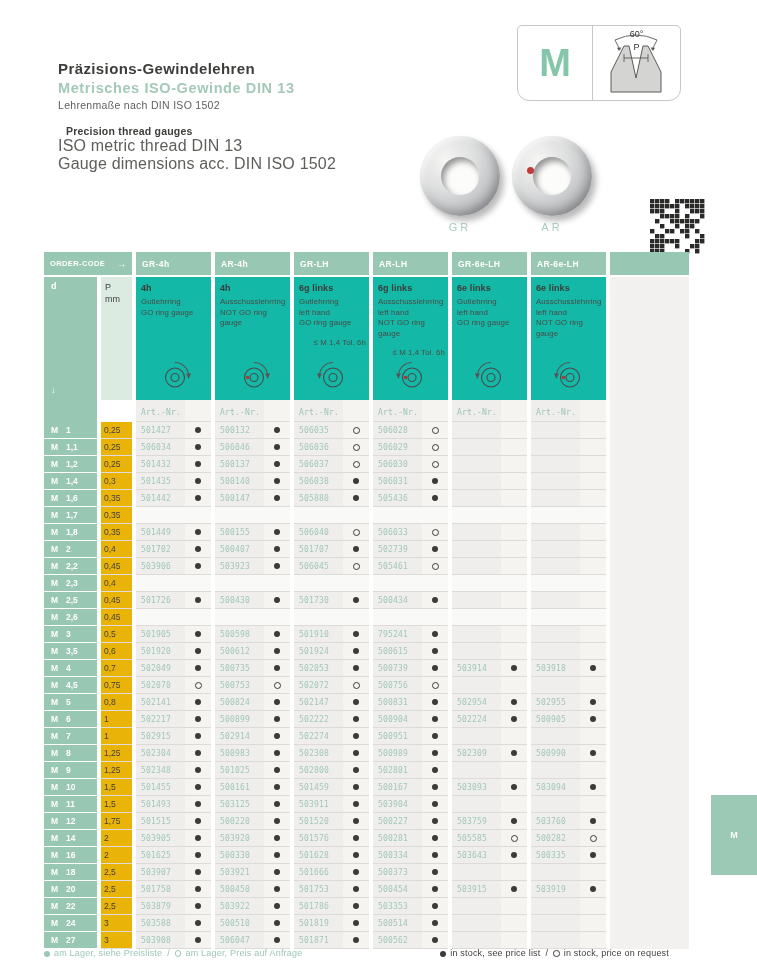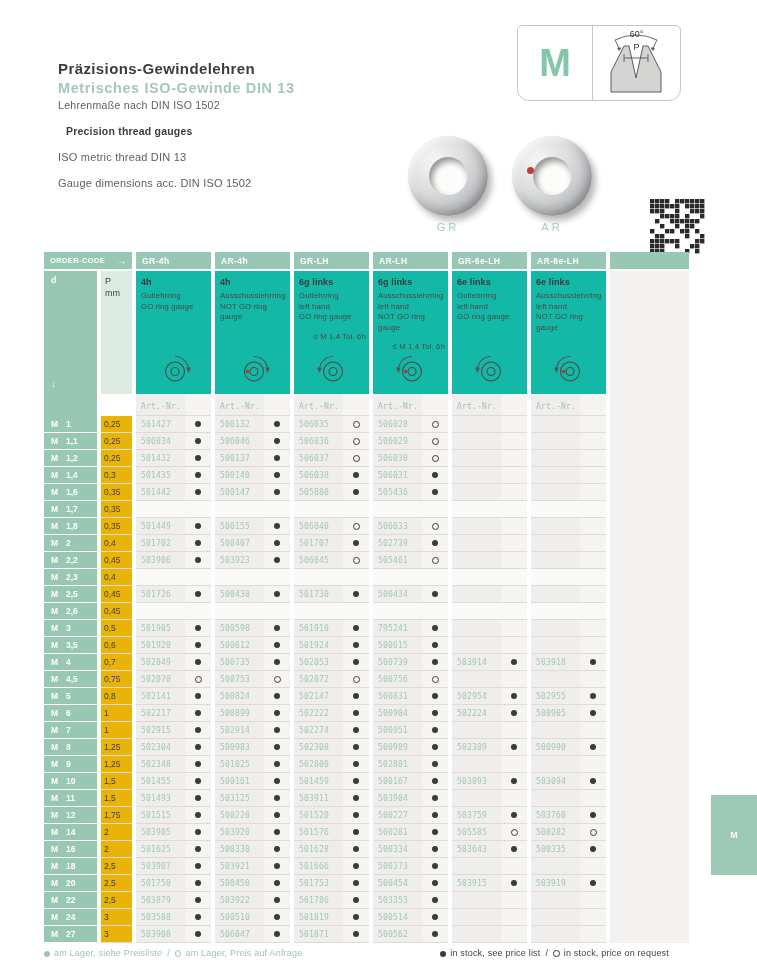--- a/index.html
+++ b/index.html
@@ -7,47 +7,47 @@
     width:757px;height:977px;position:relative;background:#ffffff;
     font-family:"Liberation Sans", sans-serif;color:#3f3f3d;overflow:hidden;
     -webkit-font-smoothing:antialiased;
   }
   
   .titles{position:absolute;left:58px;top:60px;}
   .t1{font-size:15px;font-weight:bold;color:#3c3c3a;letter-spacing:.4px;}
   .t2{font-size:14.5px;font-weight:bold;color:#a3c9b8;letter-spacing:.6px;margin-top:3px;}
   .t3{font-size:10.5px;color:#5e5e5b;margin-top:3px;letter-spacing:.3px;}
   .t4{font-size:10.5px;font-weight:bold;color:#3c3c3a;margin-top:14px;letter-spacing:.2px;padding-left:8px;}
-  .t5{font-size:11px;color:#5e5e5b;margin-top:14px;letter-spacing:.2px;}
+  .t5{font-size:16px;color:#5e5e5b;margin-top:0;letter-spacing:.2px;}
   
   .badge{position:absolute;left:517px;top:25px;width:162px;height:74px;
     border:1.5px solid #c6c6c3;border-radius:5px 5px 12px 12px;display:flex;background:#fff;}
   .badge-m{width:74px;display:flex;align-items:center;justify-content:center;
     font-size:38px;font-weight:bold;color:#85c6ab;border-right:1px solid #c6c6c3;}
   .badge-profile{flex:1;position:relative;}
   .lbl60{position:absolute;top:3px;left:50%;transform:translateX(-50%);font-size:9px;color:#333;}
   .lblP{position:absolute;top:16px;left:50%;transform:translateX(-50%);font-size:9px;color:#333;}
   
   .gaugefig{position:absolute;width:80px;margin:0;}
-  .fig-gr{left:408px;top:136px;} .fig-ar{left:512px;top:136px;}
+  .fig-gr{left:420px;top:136px;} .fig-ar{left:512px;top:136px;}
   .donut{position:relative;width:80px;height:80px;border-radius:50%;
     background:radial-gradient(circle at 32% 30%, #f6f6f5 0%, #dcdddd 40%, #bebfc2 68%, #85868a 100%);
     box-shadow:4px 5px 6px rgba(0,0,0,.28);}
   .donut::before{content:'';position:absolute;inset:0;border-radius:50%;
     box-shadow:inset -4px -5px 8px rgba(0,0,0,.20), inset 3px 3px 5px rgba(255,255,255,.65);}
   .donut::after{content:'';position:absolute;width:38px;height:38px;left:21px;top:21px;border-radius:50%;
     background:#fcfcfb;box-shadow:inset 3px 4px 6px rgba(0,0,0,.42), inset -1px -2px 2px rgba(255,255,255,.55);}
   .reddot{position:absolute;width:7px;height:7px;border-radius:50%;background:#c23a3a;left:15px;top:31px;z-index:2;}
   .gaugefig figcaption{margin-top:5px;text-align:center;font-size:11px;color:#a9cfc0;letter-spacing:3px;}
   
   .qr{position:absolute;left:650px;top:199px;width:55px;height:55px;}
   
   .table{position:absolute;left:44px;top:252px;width:649px;}
   .grid{display:grid;grid-template-columns:53px 31px repeat(6,75px) 79px;column-gap:4px;}
-  .thead{height:17px;margin-bottom:2px;}
+  .thead{height:23px;margin-bottom:2px;}
   .hcell{background:#98c7b4;color:#fff;font-size:8.5px;font-weight:bold;letter-spacing:.4px;
     display:flex;align-items:center;padding-left:6px;}
   .oc{justify-content:space-between;padding-right:5px;font-size:7.5px;}
   .oc-arrow{font-size:10px;}
   .tsub{height:123px;}
   .dcell{background:#98c7b4;}
   .sub-d{color:#fff;font-size:9px;display:flex;flex-direction:column;justify-content:space-between;
     padding:4px 0 5px 7px;font-weight:bold;}
   .pcell{background:#dcebe2;font-size:9px;color:#3f3f3d;padding:5px 0 0 4px;line-height:1.3;}
   .gsub{background:#14b8a6;display:flex;flex-direction:column;padding:5px 3px 6px 5px;}

